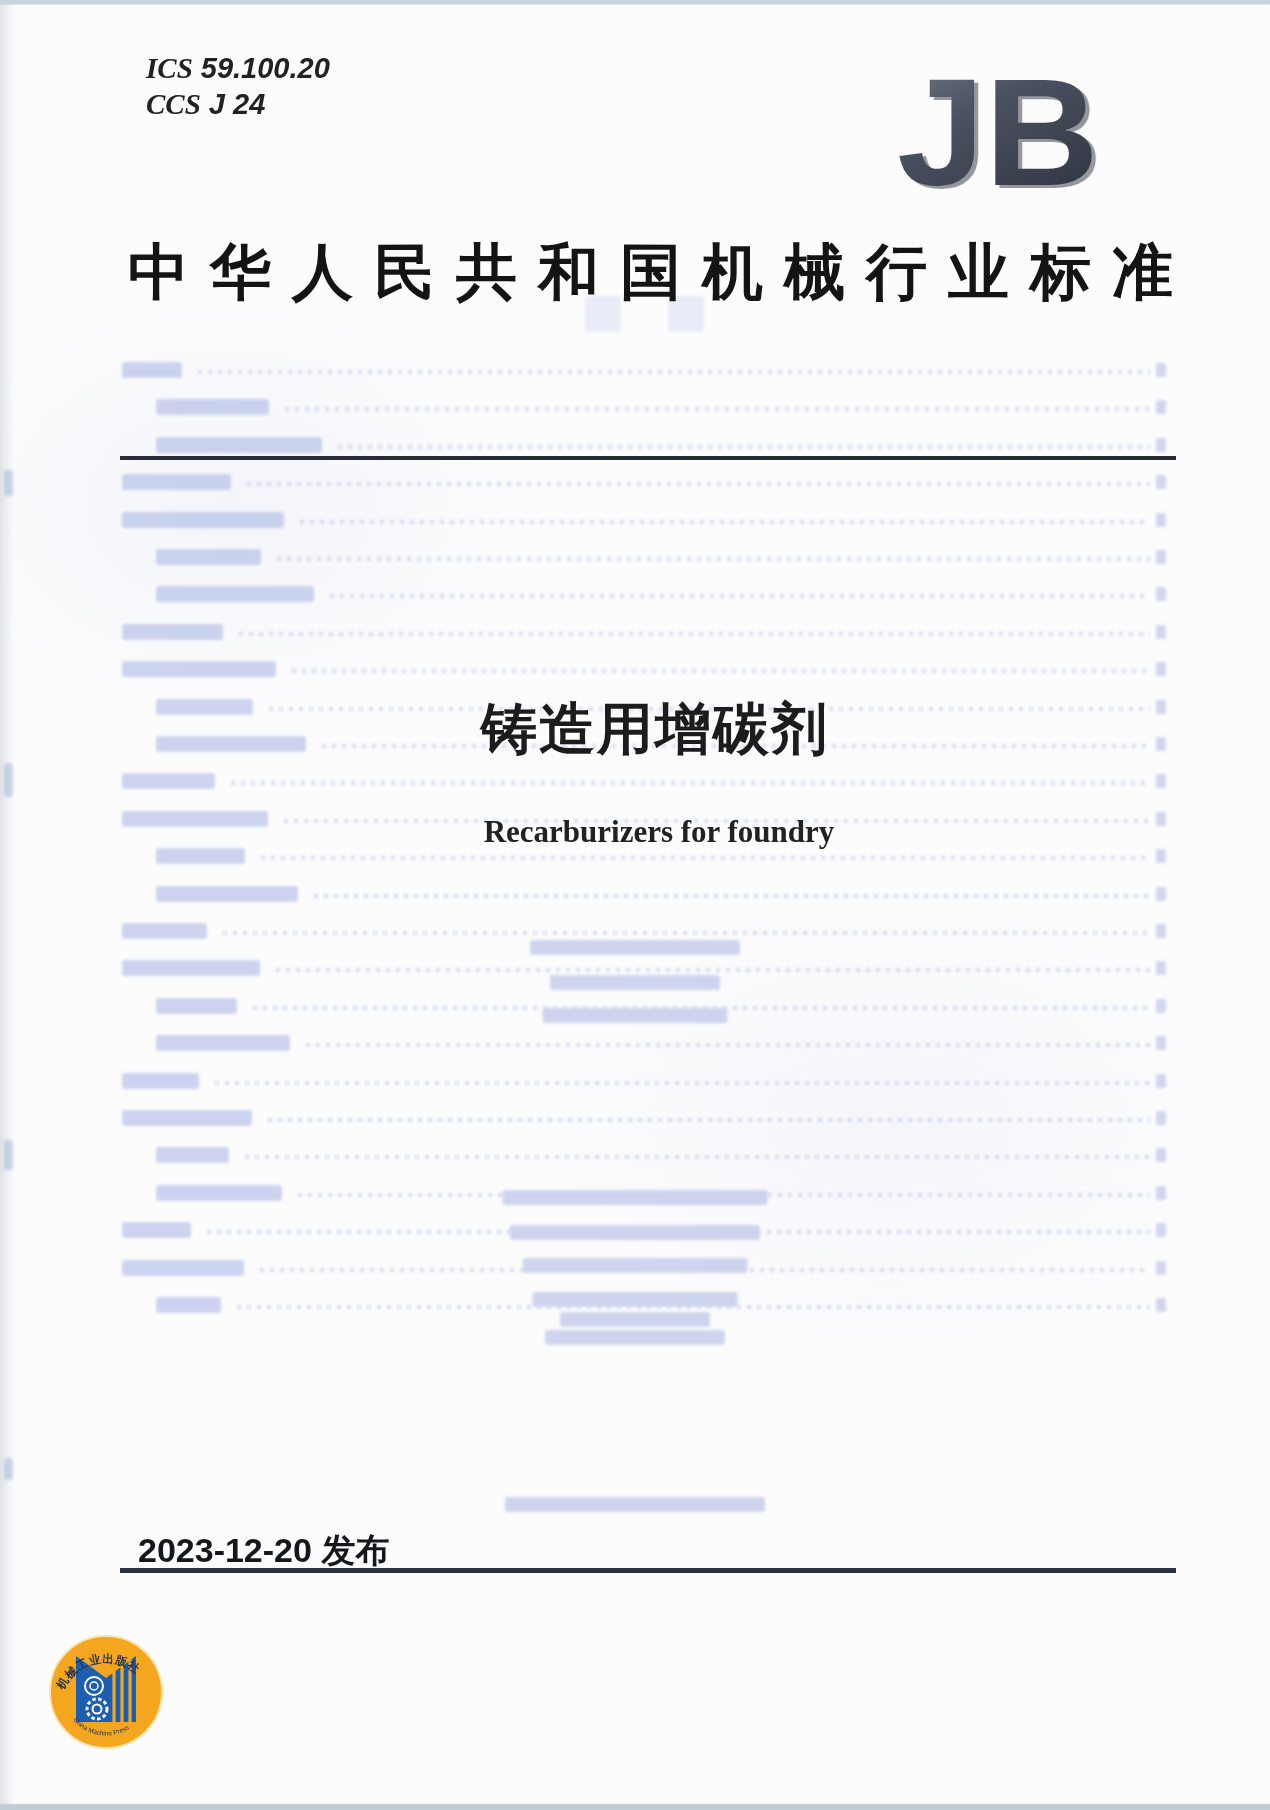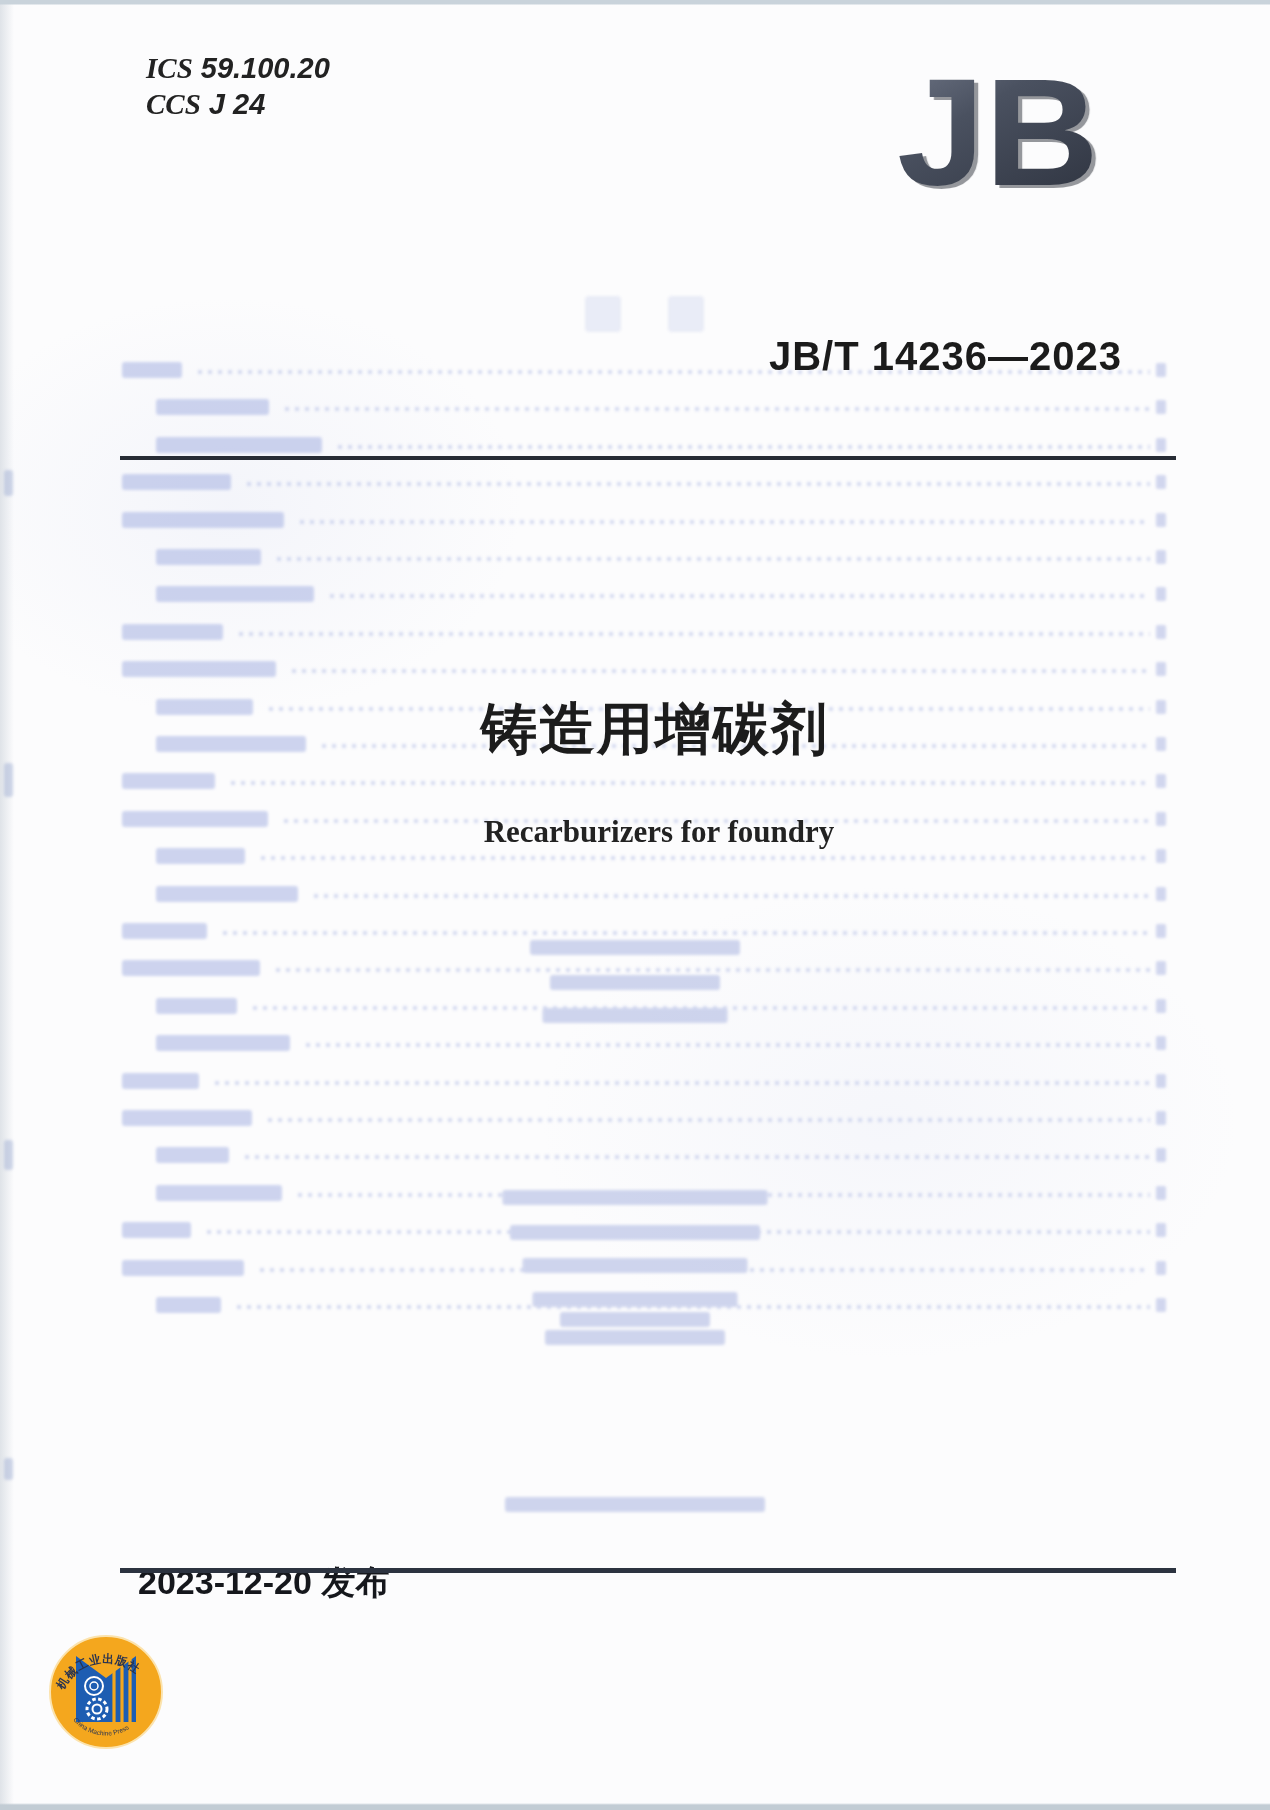--- a/index.html
+++ b/index.html
@@ -48,21 +48,21 @@
   .rule-top{position:absolute;left:120px;top:456px;width:1056px;height:4px;background:#272c35;}
   .title-zh{
     position:absolute;left:20px;top:692px;width:1270px;text-align:center;
     font-size:56px;font-weight:bold;letter-spacing:2px;color:#1c1c1c;
   }
   .title-en{
     position:absolute;left:24px;top:814px;width:1270px;text-align:center;
     font-family:"Liberation Serif",serif;font-size:31px;font-weight:bold;color:#222;
   }
   .dates{position:absolute;left:138px;top:1528px;width:1036px;display:flex;justify-content:space-between;
-    font-size:34px;font-weight:bold;color:#15171c;margin-top:32px;}
+    font-size:34px;font-weight:bold;color:#15171c;}
   .rule-bottom{position:absolute;left:120px;top:1568px;width:1056px;height:5px;background:#2c3340;}
   .issuer{
     position:absolute;left:0;top:1606px;width:1270px;text-align:center;white-space:nowrap;
     font-size:50px;font-weight:bold;letter-spacing:6px;color:#121212;
   }
   .issuer .action{font-size:33px;letter-spacing:2px;margin-left:16px;}
   .seal{position:absolute;left:47px;top:1633px;width:118px;height:118px;}
 </style>
 </head>
 <body>
@@ -172,22 +172,22 @@
       <div>
         <span class="lbl">ICS</span><span class="val">59.100.20</span>
       </div>
       <div>
         <span class="lbl">CCS</span><span class="val">J 24</span>
       </div>
     </div>
 
     <div class="jb-logo">JB</div>
 
-
-    <div class="std-number">JB/T 14236—2023</div>
+    <div class="std-class">中华人民共和国机械行业标准</div>
+
 
     <div class="rule-top"></div>
 
     <div class="title-zh">铸造用增碳剂</div>
 
     <div class="title-en">Recarburizers for foundry</div>
 
     <div class="dates">
       <div>
         <span>2023-12-20</span>

